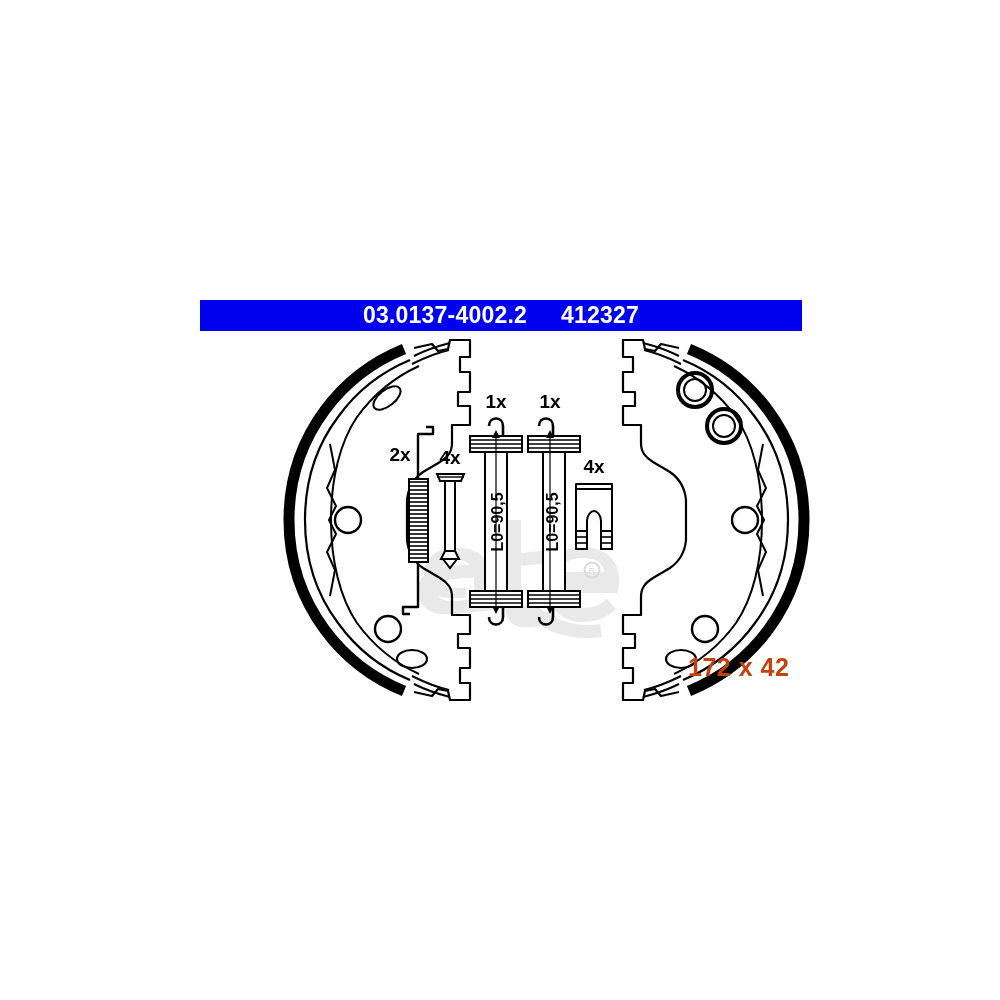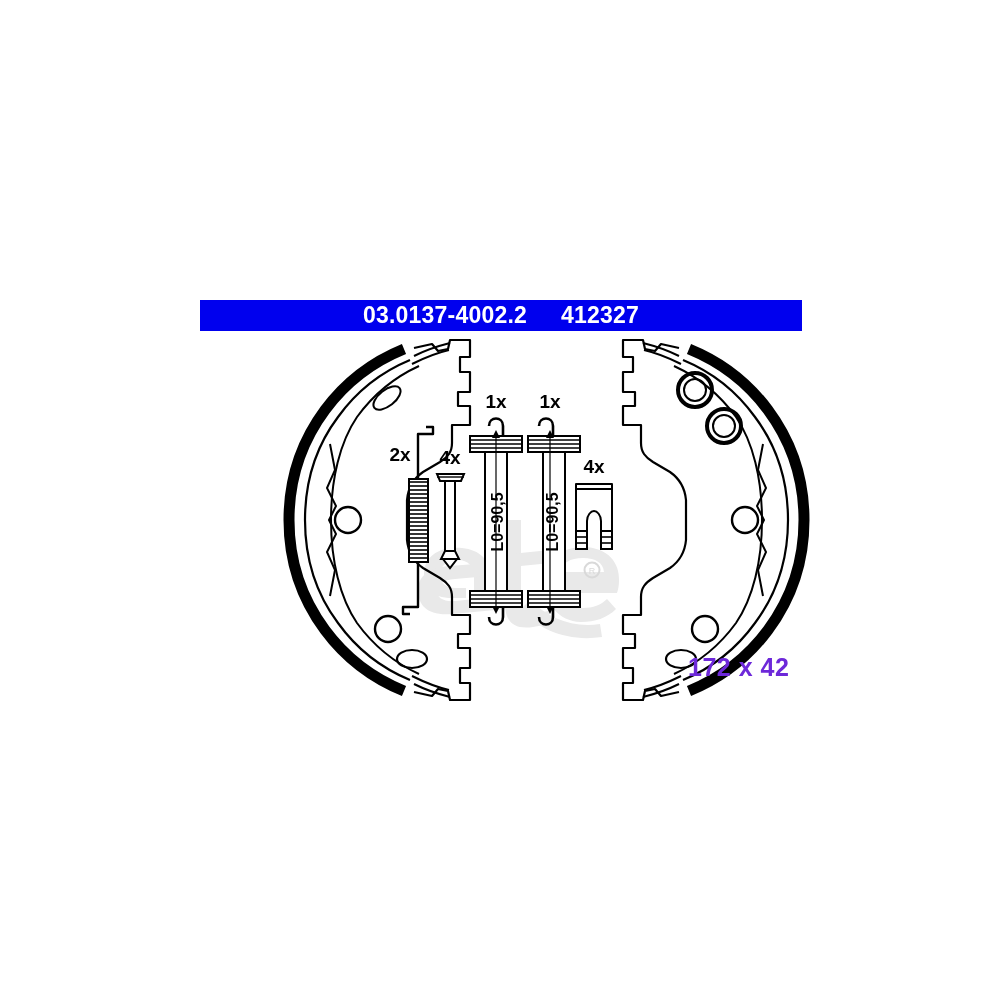--- a/index.html
+++ b/index.html
@@ -47,21 +47,21 @@
     top: 0;
     width: 1000px;
     height: 1000px;
   }
   .dim-text {
     position: absolute;
     left: 688px;
     top: 653px;
     font-size: 25px;
     font-weight: bold;
-    color: #6d28d9;
+    color: #c2410c;
     letter-spacing: 0.5px;
   }
 </style>
 </head>
 <body>
 
 <div id="stage">
 
   <div class="header-bar">
     <span>03.0137-4002.2</span>

